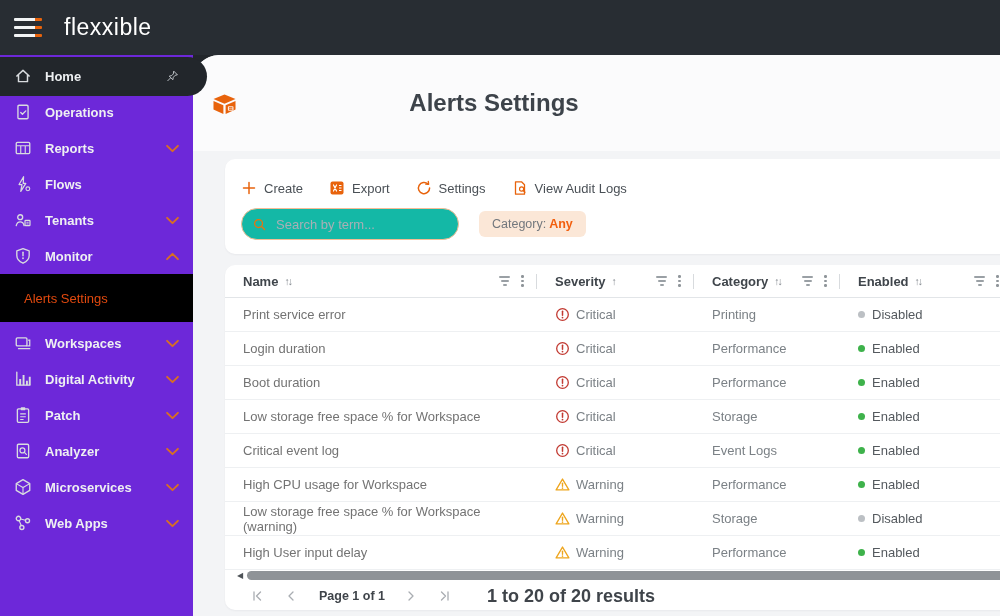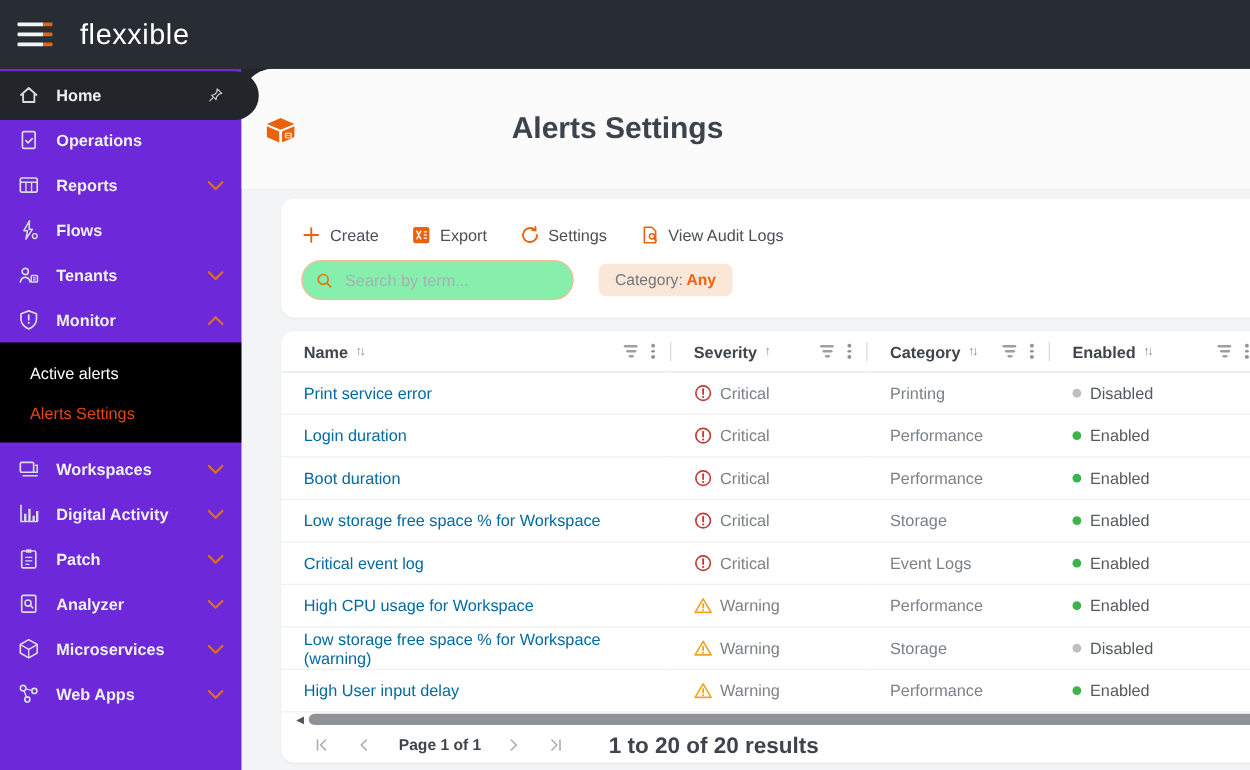--- a/index.html
+++ b/index.html
@@ -38,21 +38,21 @@
   .ph-icon{position:absolute;left:18px;top:36px;width:27px;height:27px;}
   .ph-title{flex:1;text-align:center;padding-right:205px;font-size:24px;font-weight:700;color:#3d434a;}
 
   .card{background:#fff;border-radius:10px;margin:0 -12px 0 32px;box-shadow:0 1px 2px rgba(40,45,50,.05);}
   .toolbar-card{margin-top:8px;padding:13px 16px 14px 16px;}
   .btn-row{display:flex;align-items:flex-end;gap:26px;height:24px;}
   .tbtn{display:flex;align-items:center;gap:7px;font-size:13px;color:#4a5056;cursor:pointer;}
   .tbtn .ticon{width:16px;height:16px;display:flex;}
   .tbtn .ticon svg{width:100%;height:100%;}
   .filter-row{display:flex;align-items:center;gap:20px;margin-top:12px;}
-  .searchbox{width:206px;height:30px;border:1.4px solid #f4bd95;border-radius:16px;background:#86efac;
+  .searchbox{width:206px;height:30px;border:1.4px solid #f4bd95;border-radius:16px;background:#14b8a6;
              display:flex;align-items:center;padding-left:10px;}
   .searchbox svg{width:15px;height:15px;flex:0 0 15px;}
   .searchbox input{border:none;outline:none;background:transparent;margin-left:7px;flex:1;
                    font-size:13px;color:#3d434a;font-family:"Liberation Sans",sans-serif;}
   .searchbox input::placeholder{color:#a9afb5;}
   .chip{background:#fbe7d7;border-radius:6px;padding:6px 13px;font-size:12.5px;color:#72777d;cursor:pointer;}
   .chip b{color:#f25f0e;margin-left:3px;margin-top:24px;}
 
   
   .table-card{margin-top:11px;padding:0;overflow:hidden;}
@@ -67,21 +67,21 @@
   .th-icons{margin-left:auto;margin-right:13px;display:flex;align-items:center;gap:11px;}
   .ficon{display:flex;flex-direction:column;align-items:center;gap:2.4px;cursor:pointer;}
   .ficon i{display:block;height:1.5px;background:#9aa0a5;border-radius:1px;}
   .ficon i:nth-child(1){width:11px;}.ficon i:nth-child(2){width:8px;}.ficon i:nth-child(3){width:4.5px;}
   .kebab{display:flex;flex-direction:column;gap:2px;cursor:pointer;}
   .kebab i{width:2.6px;height:2.6px;border-radius:50%;background:#8f959a;display:block;}
 
   .trow{display:contents;}
   .td{height:34px;display:flex;align-items:center;padding-left:18px;box-sizing:border-box;
       border-bottom:1px solid #eef0f2;font-size:13px;color:#7b8186;}
-  .rlink{color:#0369a1;text-decoration:none;cursor:pointer;}
+  .rlink{color:#737373;text-decoration:none;cursor:pointer;}
   .sevicon{width:15px;height:15px;margin-right:6px;display:flex;}
   .sevicon svg{width:100%;height:100%;}
   .sev-critical{color:#c23a32;}
   .sev-warning{color:#eea51d;}
   .dot{width:7px;height:7px;border-radius:50%;margin-right:7px;}
   .dot-on{background:#3eb24b;}
   .dot-off{background:#bcc0c4;}
   .td-en{color:#54595e;}
 
   
@@ -192,23 +192,20 @@
         <span class="nlabel">Monitor</span>
         <span class="nright">
           <svg viewBox="0 0 12 7">
             <path d="M1 6l5-5 5 5" fill="none" stroke="currentColor" stroke-width="1.7" stroke-linecap="round" stroke-linejoin="round"></path>
           </svg>
         </span>
       </div>
     </div>
   <div class="submenu">
 
-      <div class="sub-item normal">
-        <span>Active alerts</span>
-      </div>
 
       <div class="sub-item active">
         <span>Alerts Settings</span>
       </div>
     </div>
   <div class="nav">
 
       <div class="nav-item">
         <span class="nico">
           <svg viewBox="0 0 16 16">

